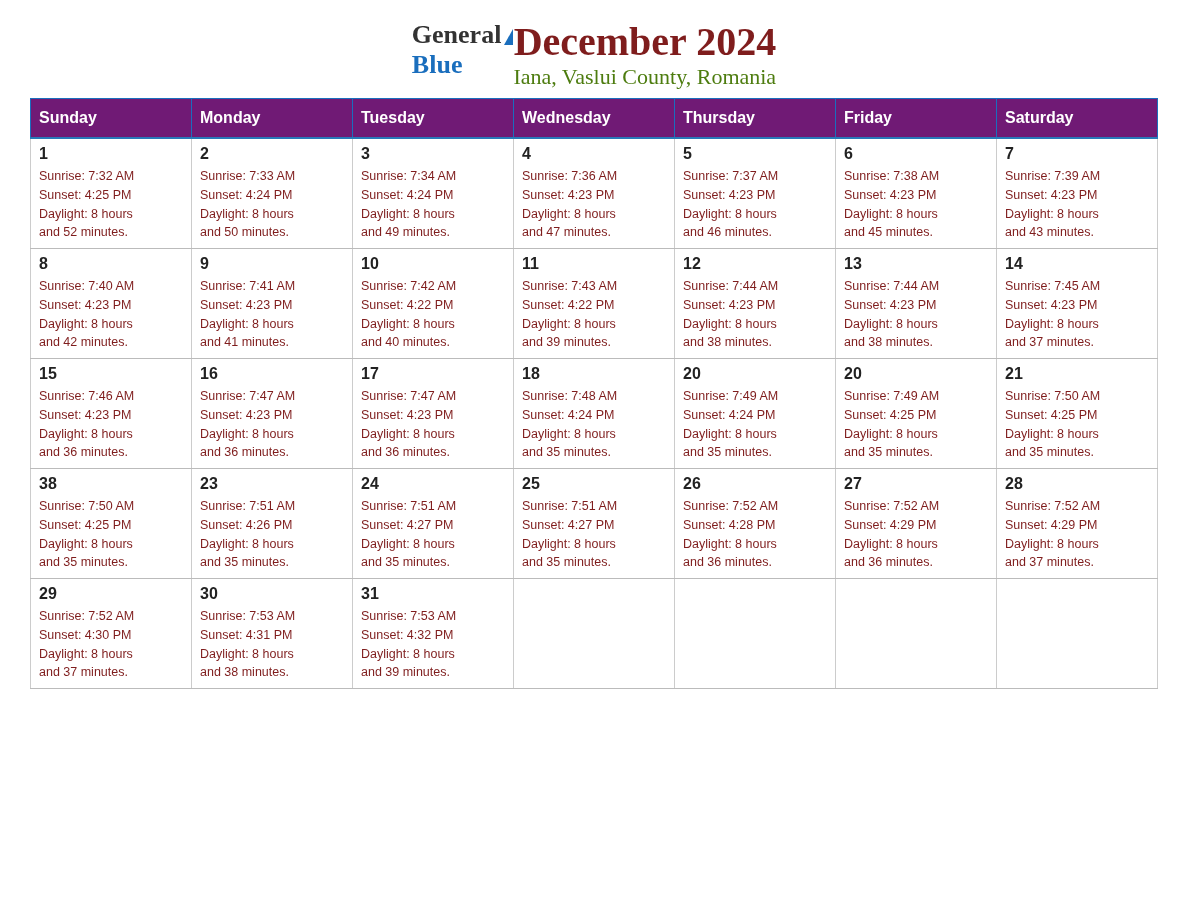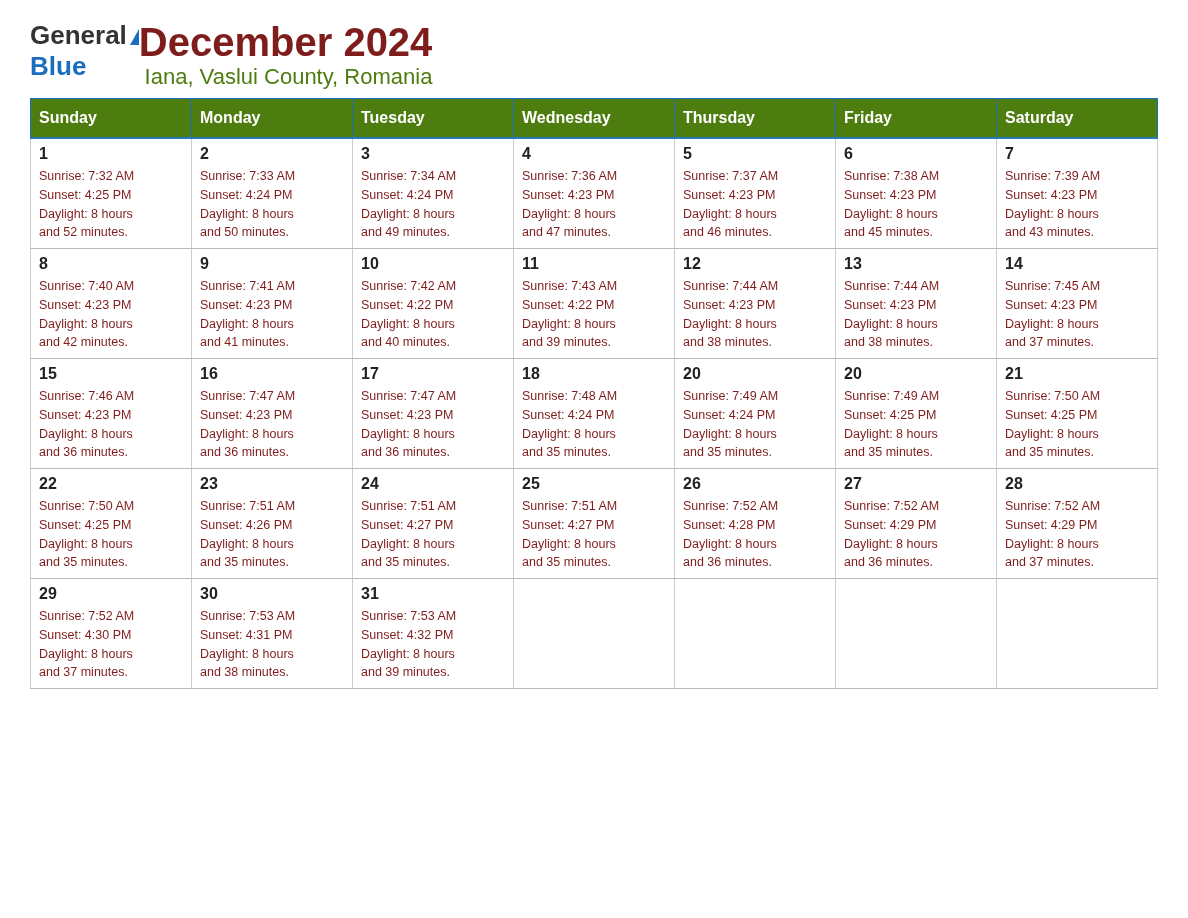--- a/index.html
+++ b/index.html
@@ -5,22 +5,23 @@
     * { box-sizing: border-box; margin: 0; padding: 0; }
     body {
       font-family: Arial, sans-serif;
       background: #fff;
       padding: 20px 30px;
       width: 1188px;
       min-height: 918px;
     }
     .header-row {
       display: flex;
-      justify-content: flex-start;
+      justify-content: center;
       align-items: flex-start;
+      font-family: Liberation Serif, serif;
     }
     .logo-area {
       display: flex;
       flex-direction: column;
       align-items: flex-start;
     }
     .logo-line1 {
       font-size: 26px;
       font-weight: bold;
       color: #333;
@@ -44,21 +45,21 @@
       font-size: 22px;
       font-weight: normal;
       color: #4d7c0f;
     }
     .calendar-table {
       width: 100%;
       border-collapse: collapse;
       margin-top: 8px;
     }
     .calendar-table th {
-      background-color: #4d7c0f;
+      background-color: #701a75;
       color: #fff;
       font-size: 16px;
       font-weight: bold;
       padding: 10px 8px;
       text-align: left;
       border: 1px solid #1a6ebd;
     }
     .calendar-table td {
       border: 1px solid #ccc;
       vertical-align: top;
@@ -212,21 +213,21 @@
           <div class="day-number">20</div>
           <div class="day-info"><span>Sunrise: 7:49 AM</span><br><span>Sunset: 4:25 PM</span><br><span>Daylight: 8 hours</span><br><span>and 35 minutes.</span></div>
         </td>
         <td>
           <div class="day-number">21</div>
           <div class="day-info"><span>Sunrise: 7:50 AM</span><br><span>Sunset: 4:25 PM</span><br><span>Daylight: 8 hours</span><br><span>and 35 minutes.</span></div>
         </td>
       </tr>
       <tr>
         <td>
-          <div class="day-number">22</div>
+          <div class="day-number">38</div>
           <div class="day-info"><span>Sunrise: 7:50 AM</span><br><span>Sunset: 4:25 PM</span><br><span>Daylight: 8 hours</span><br><span>and 35 minutes.</span></div>
         </td>
         <td>
           <div class="day-number">23</div>
           <div class="day-info"><span>Sunrise: 7:51 AM</span><br><span>Sunset: 4:26 PM</span><br><span>Daylight: 8 hours</span><br><span>and 35 minutes.</span></div>
         </td>
         <td>
           <div class="day-number">24</div>
           <div class="day-info"><span>Sunrise: 7:51 AM</span><br><span>Sunset: 4:27 PM</span><br><span>Daylight: 8 hours</span><br><span>and 35 minutes.</span></div>
         </td>

